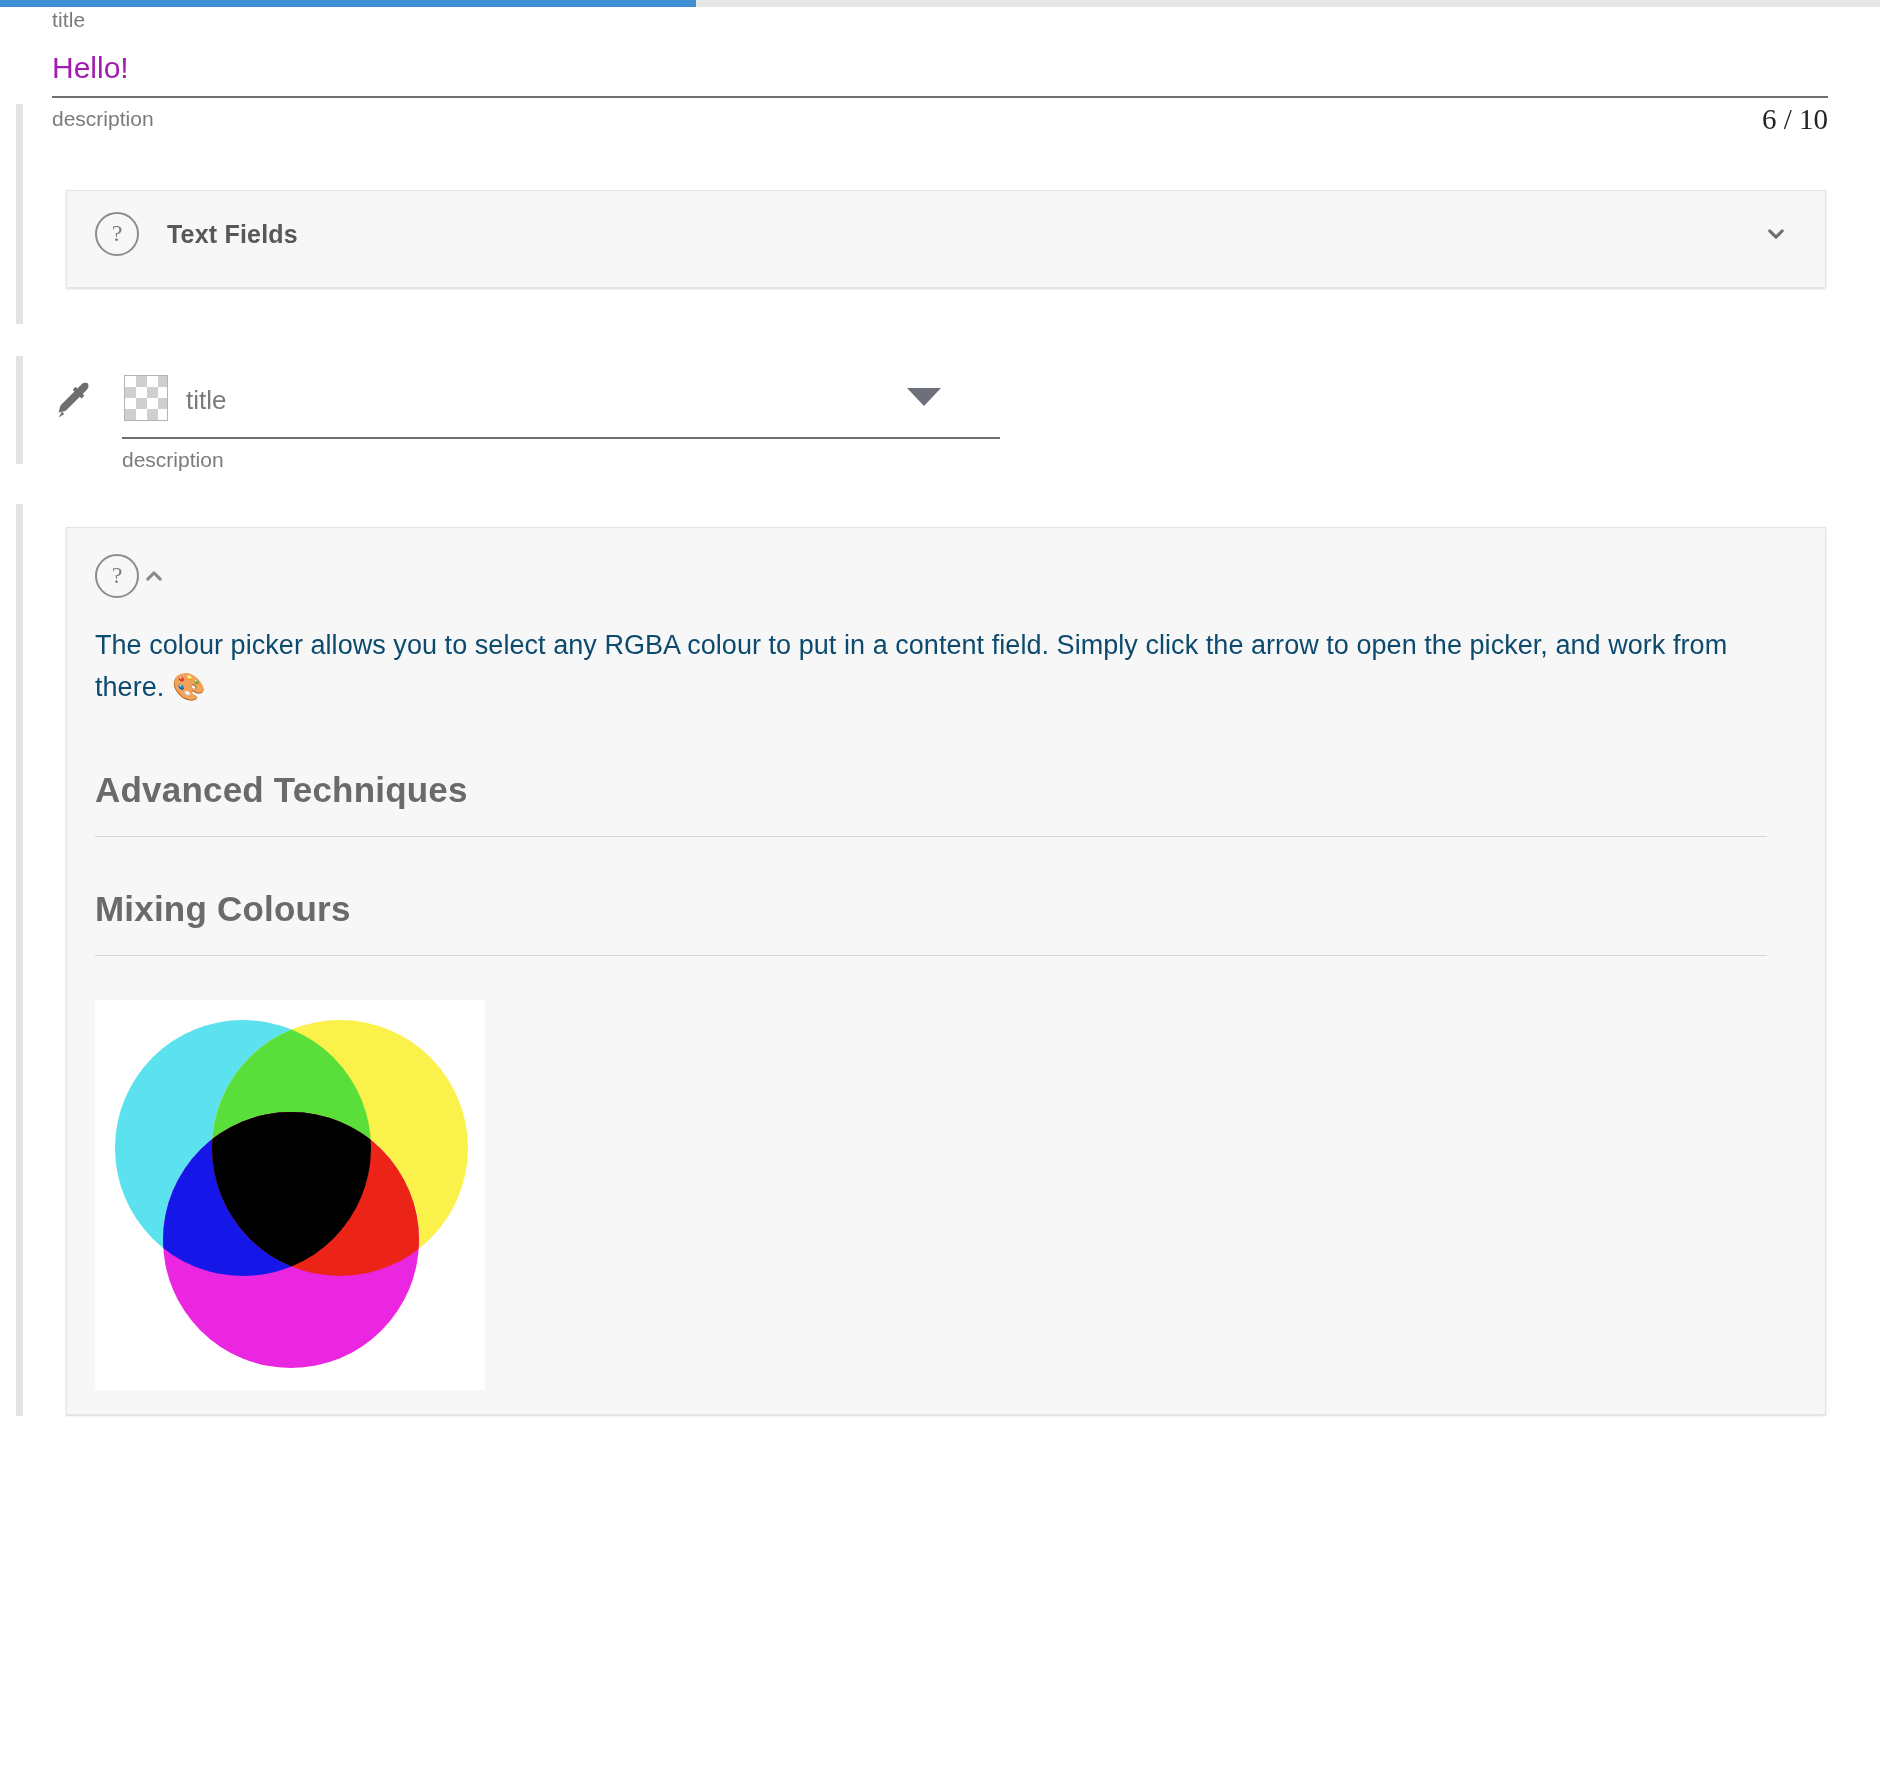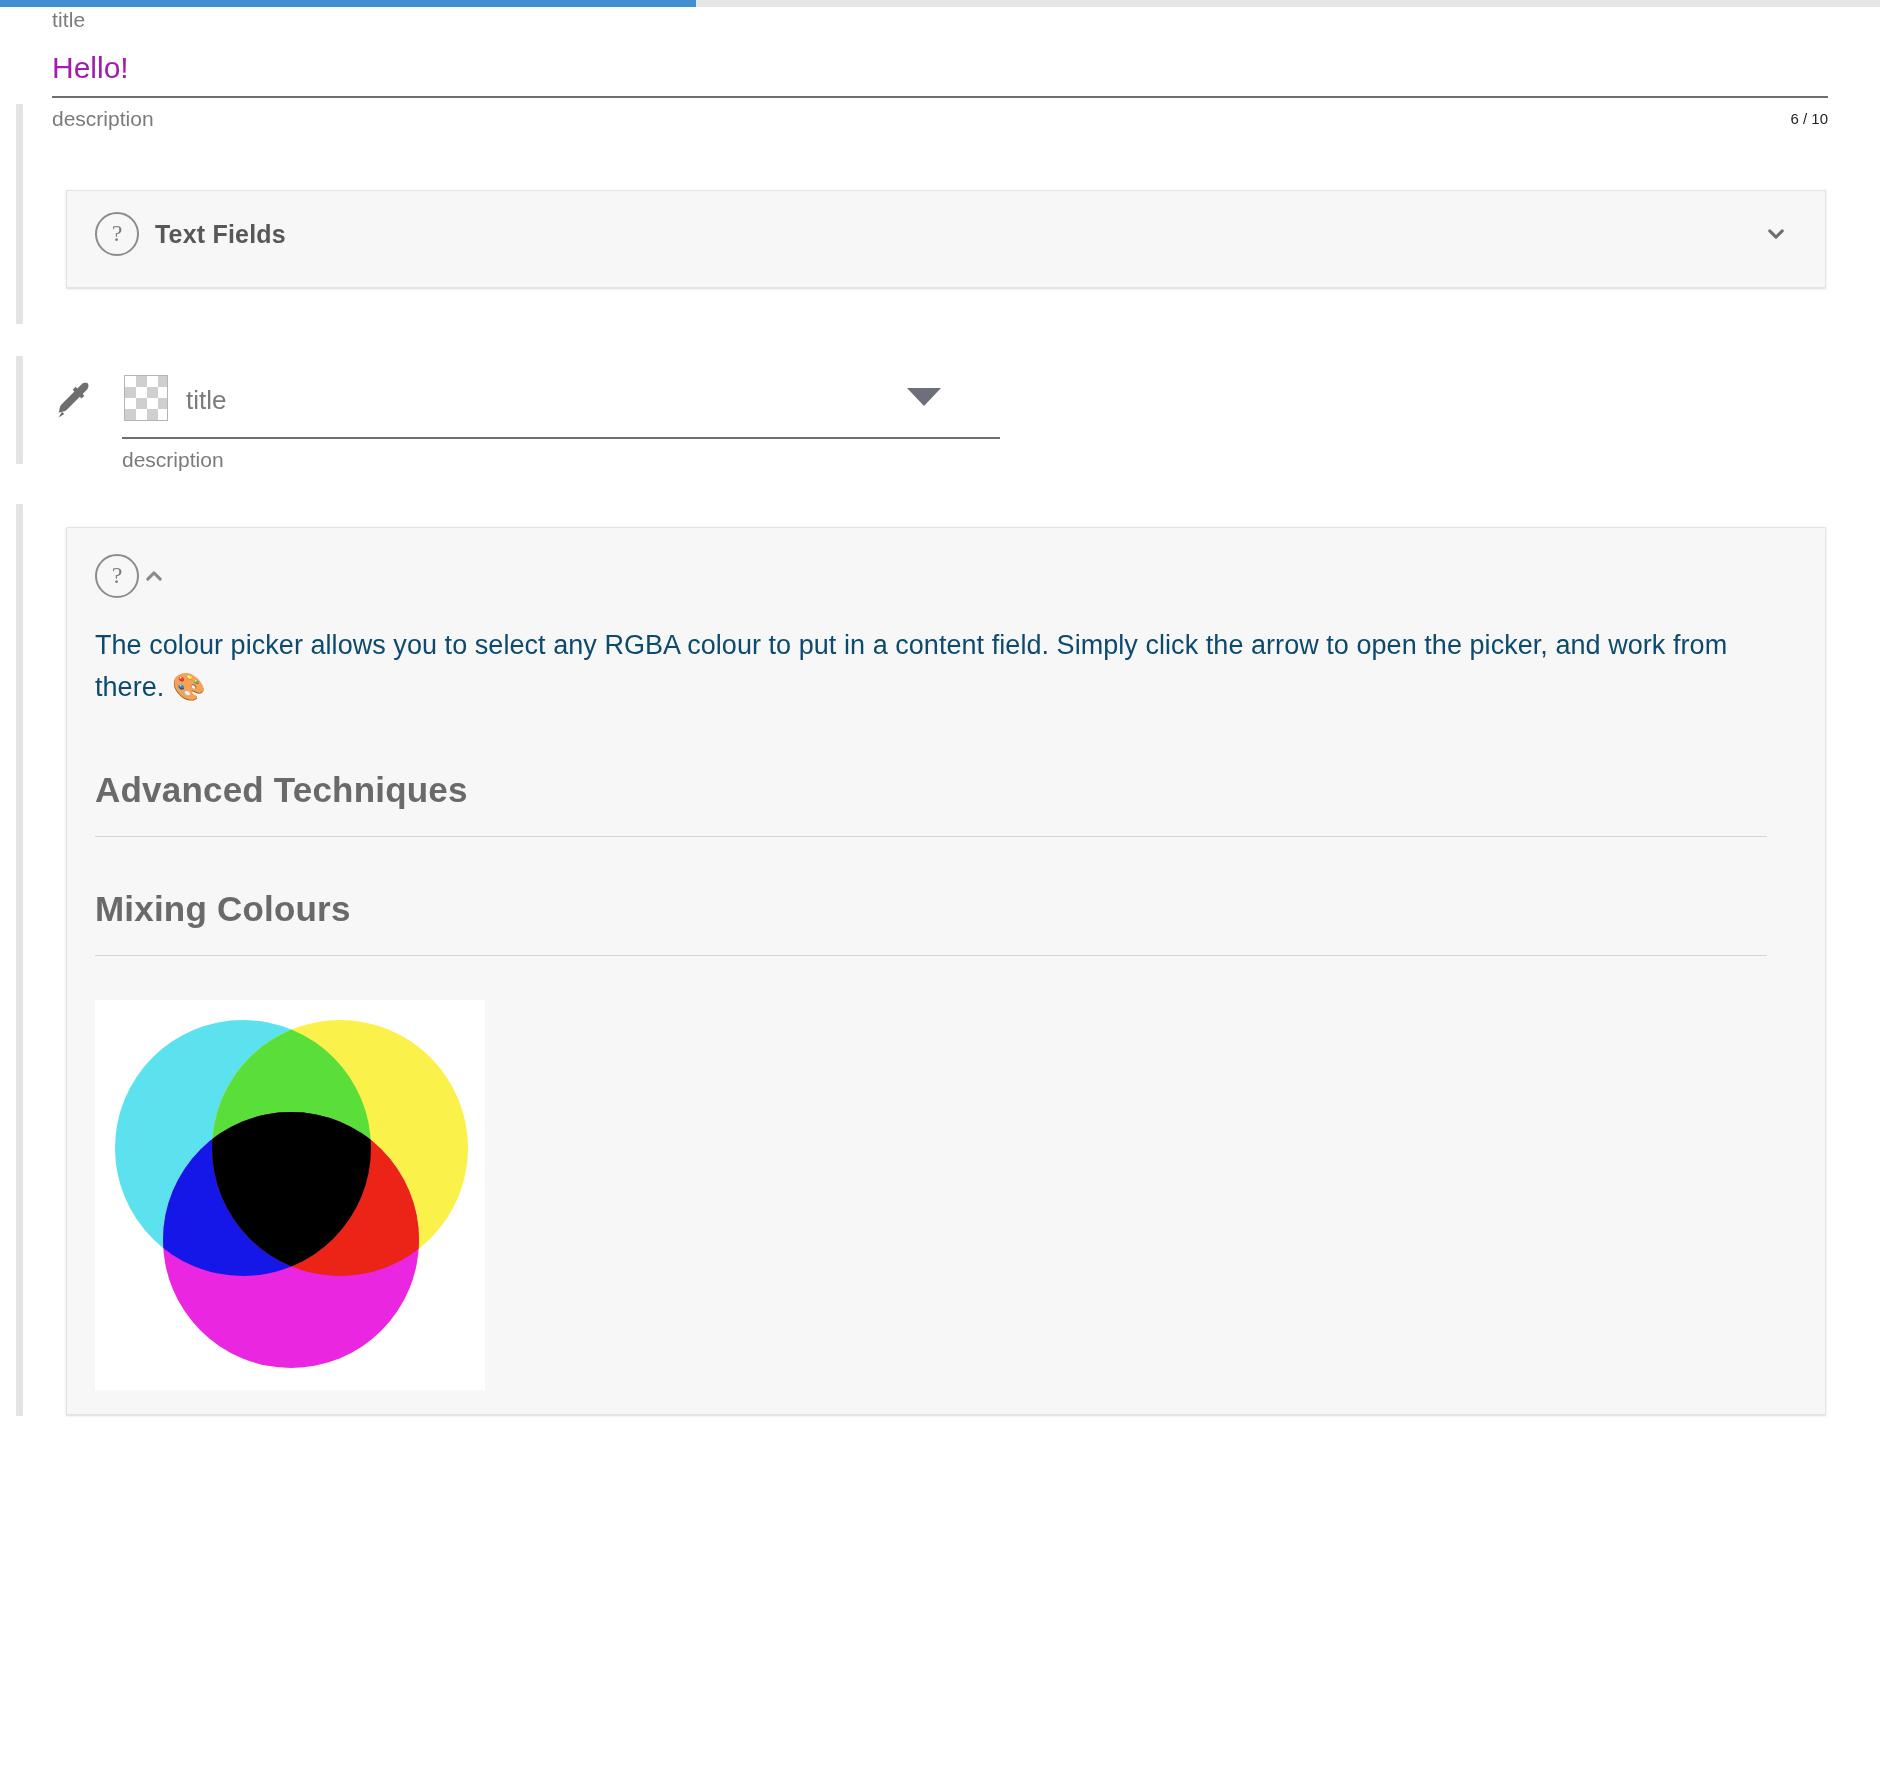--- a/index.html
+++ b/index.html
@@ -64,24 +64,25 @@
     display: flex;
     justify-content: space-between;
     align-items: flex-start;
   }
   .field-hint {
     font-size: 21px;
     color: #7b7b7b;
     line-height: 26px;
   }
   .field-counter {
-    font-size: 15px;
+    font-size: 29px;
     color: #232323;
     line-height: 26px;
     font-weight: 400;
+    font-family: Liberation Serif, serif;
   }
 
   
   .panel {
     position: absolute;
     background: #f7f7f7;
     border: 1px solid #e4e4e4;
     box-shadow: 0 1px 3px rgba(0,0,0,.09), 0 1px 1px rgba(0,0,0,.05);
     box-sizing: border-box;
   }
@@ -98,21 +99,21 @@
     border: 2px solid #8c8c8c;
     border-radius: 50%;
     color: #7d7d7d;
     font-size: 24px;
     line-height: 38px;
     text-align: center;
     flex: none;
     font-family: "Liberation Serif", serif;
   }
   .panel-title {
-    margin-left: 16px;
+    margin-left: 28px;
     font-size: 25px;
     font-weight: bold;
     color: #585858;
     letter-spacing: .2px;
     flex: 1 1 auto;
   }
   .chev {
     width: 30px;
     height: 30px;
     flex: none;

